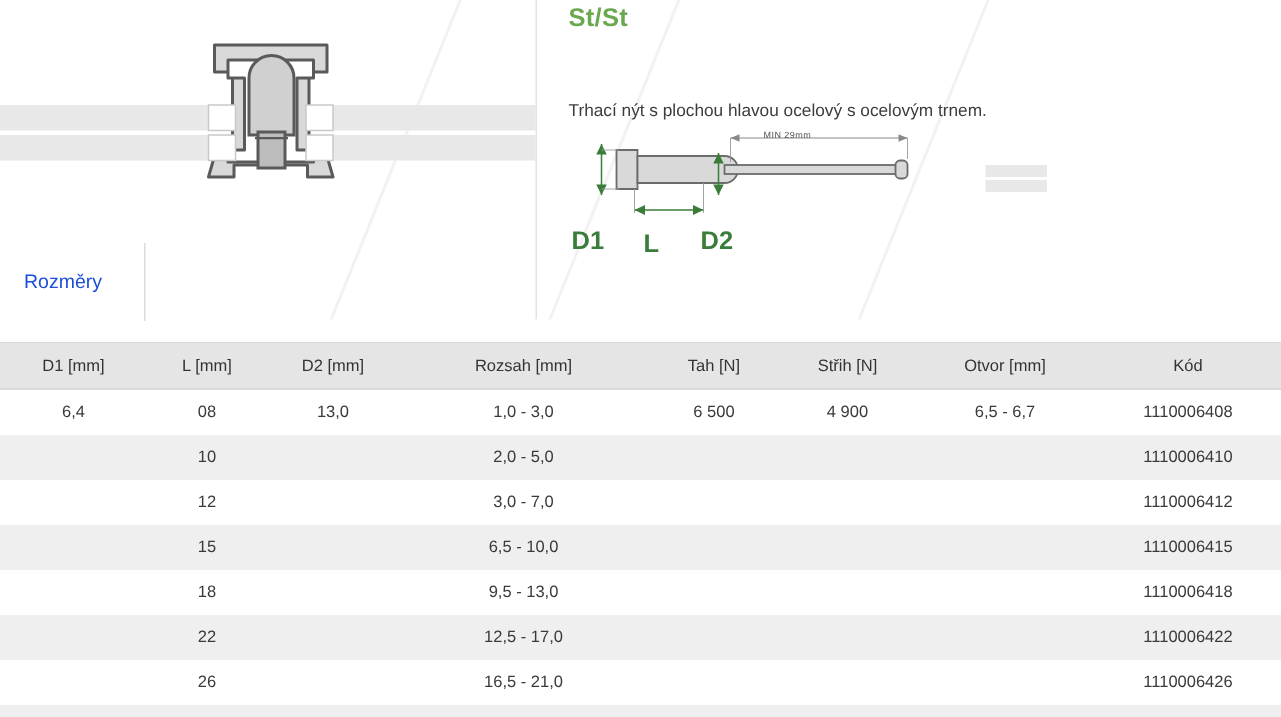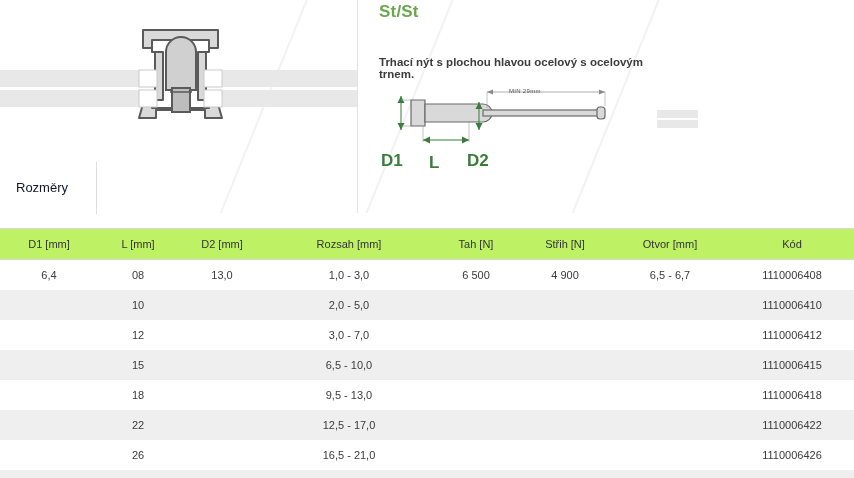--- a/index.html
+++ b/index.html
@@ -32,51 +32,51 @@
   .band2 { top:90px; height:17px; }
 
   
   .panel-mid { position:absolute; left:357px; top:0; width:300px; height:213px; }
   .mid-rule { position:absolute; left:0; top:0; width:1px; height:213px; background:#e3e3e3; }
   .title {
     position:absolute; left:22px; top:2px;
     font-size:17px; font-weight:bold; color:#6aa84f; letter-spacing:.2px;
   }
   .subtitle {
-    position:absolute; left:22px; top:56px; width:300px;
-    font-size:11.5px; color:#3c3c3c;font-weight:bold;
+    position:absolute; left:22px; top:68px; width:300px;
+    font-size:11.5px; color:#3c3c3c;
   }
 
   .dim-label {
     position:absolute; font-size:17px; font-weight:bold; color:#3a7d3a;
   }
   .min-label { position:absolute; font-size:6px; color:#555; letter-spacing:.3px; }
 
   
   .panel-right { position:absolute; left:657px; top:0; width:197px; height:213px; }
   .rband { position:absolute; left:0; width:197px; background:#e8e8e8; }
   .rband1 { top:110px; height:8px; }
   .rband2 { top:120px; height:8px; }
 
   
   .tabrow { position:absolute; left:0; top:162px; width:854px; height:66px; }
   .tab-label {
     position:absolute; left:16px; top:18px;
-    font-size:13px; color:#0f172a;
+    font-size:13px; color:#1d4ed8;
   }
   .tab-sep { position:absolute; left:96px; top:0; width:1px; height:52px; background:#dcdcdc; }
 
   
   table { position:absolute; left:0; top:228px; width:854px; border-collapse:collapse; }
   thead th {
     font-size:11px; font-weight:normal; color:#333;
     padding:9px 4px; text-align:center;
     border-top:1px solid #d8d8d8;
     border-bottom:1px solid #d8d8d8;
-    background:#bef264;
+    background:#e5e5e5;
     white-space:nowrap;
   }
   tbody td {
     font-size:11px; color:#3a3a3a; text-align:center;
     padding:9px 4px; border:0;
     white-space:nowrap;
   }
   tbody tr:nth-child(odd) { background:#ffffff; }
   tbody tr:nth-child(even) { background:#efefef; }
   tbody tr td { height:28px; }

